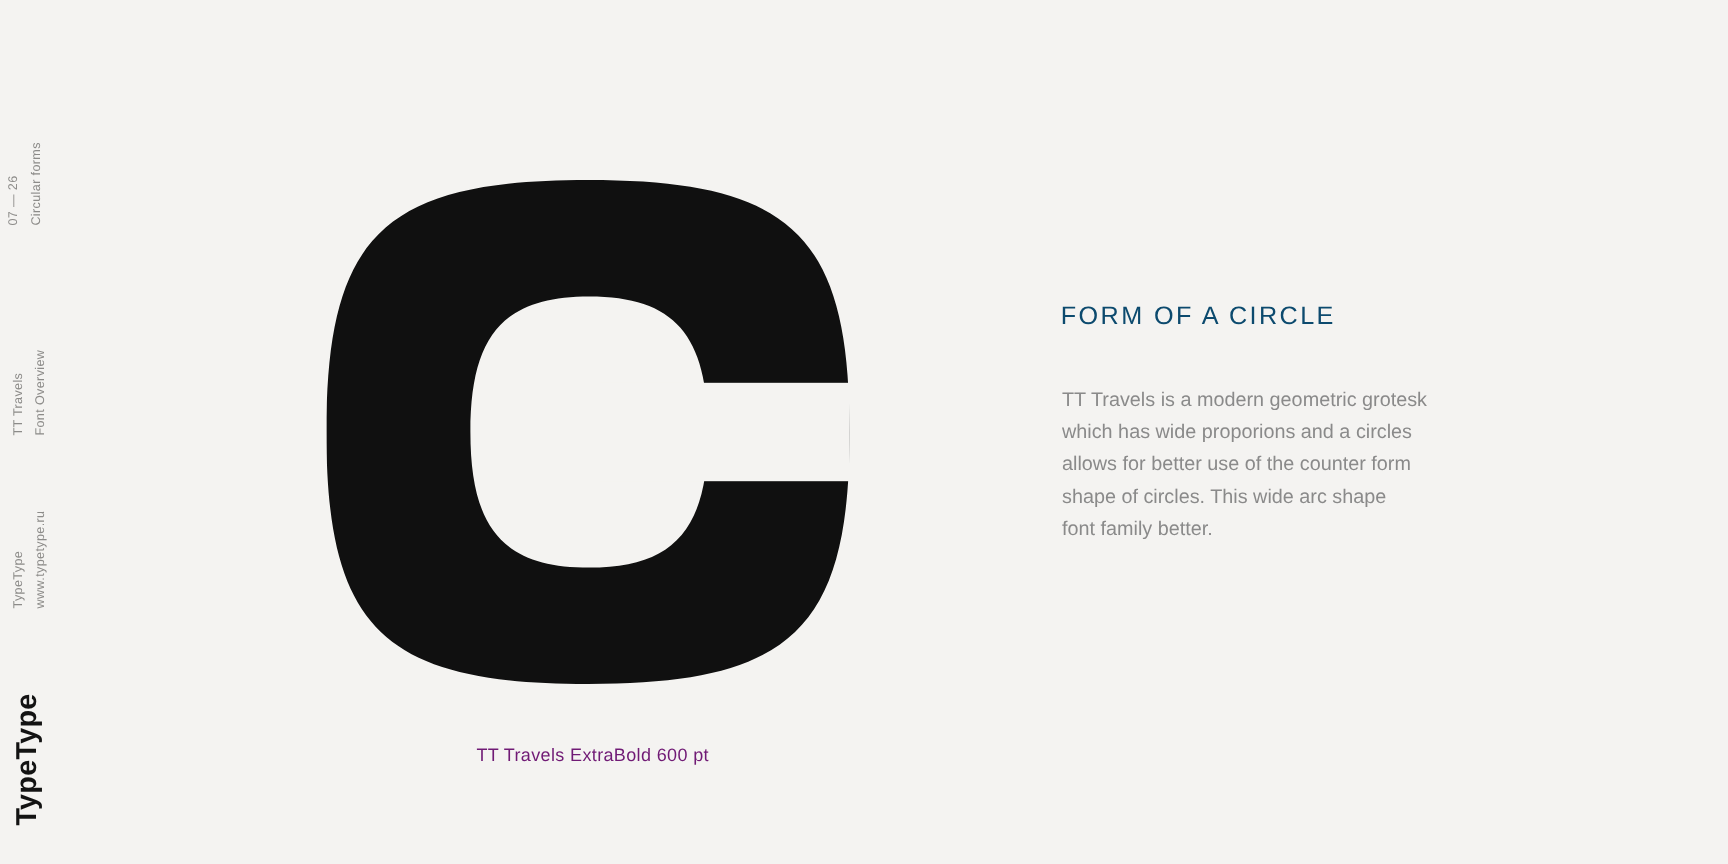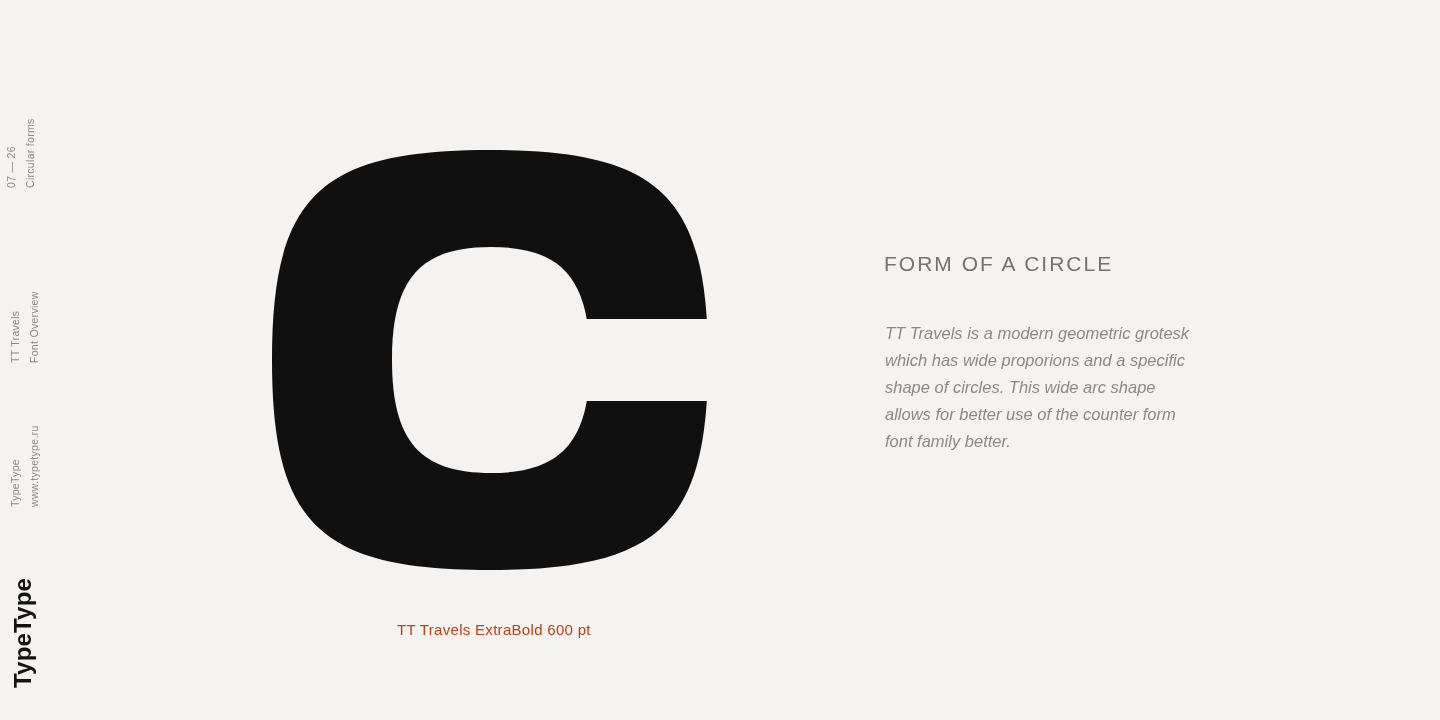--- a/index.html
+++ b/index.html
@@ -45,39 +45,39 @@
     position:absolute;
     left:272px;top:150px;
     width:436px;height:420px;
   }
   .glyph svg{display:block;width:100%;height:100%;}
   .caption{
     position:absolute;
     left:397px;top:621px;
     font-size:15px;
     letter-spacing:0.3px;
-    color:#c2410c;
+    color:#701a75;
   }
   
   .headline{
     position:absolute;
     left:884px;top:252px;
     font-size:21px;
     letter-spacing:2px;
     font-weight:400;
-    color:#737373;
+    color:#0c4a6e;
   }
   .article{
     position:absolute;
     left:885px;top:320px;
     font-size:16.5px;
     line-height:27px;
     color:#8a8a8a;
   }
-  .article .bline{display:block;font-style:italic;}
+  .article .bline{display:block;}
 </style>
 </head>
 <body>
 
 <div class="canvas">
 
   <div class="v-block b1">
     <span class="vline">07 — 26</span>
     <span class="vline">Circular forms</span>
   </div>
@@ -110,19 +110,19 @@
       <rect x="228" y="169" width="212" height="82" fill="#f4f3f1"></rect>
     </svg>
   </div>
 
   <div class="caption">TT Travels ExtraBold 600 pt</div>
 
   <div class="headline">FORM OF A CIRCLE</div>
 
   <div class="article">
     <span class="bline">TT Travels is a modern geometric grotesk</span>
-    <span class="bline">which has wide proporions and a specific</span>
+    <span class="bline">which has wide proporions and a circles</span>
+    <span class="bline">allows for better use of the counter form</span>
     <span class="bline">shape of circles. This wide arc shape</span>
-    <span class="bline">allows for better use of the counter form</span>
     <span class="bline">font family better.</span>
   </div>
 
 </div>
 
 </body></html>

